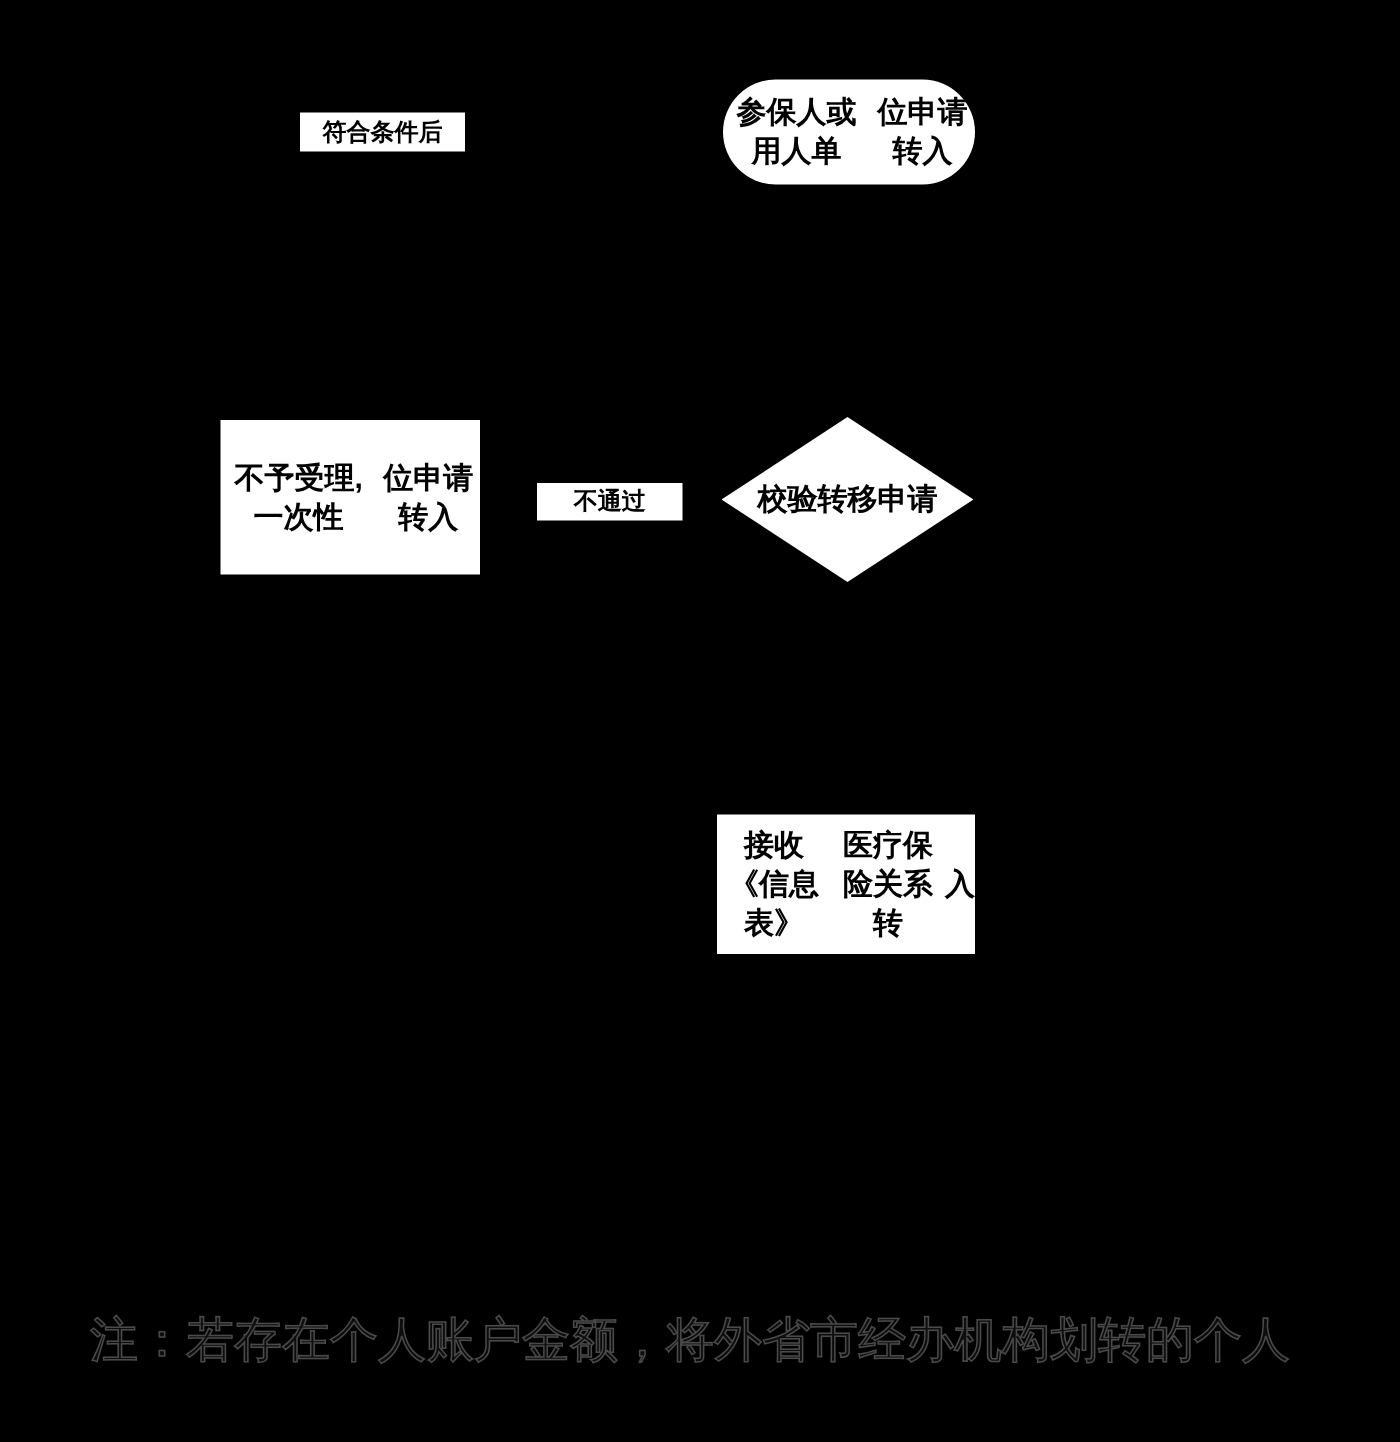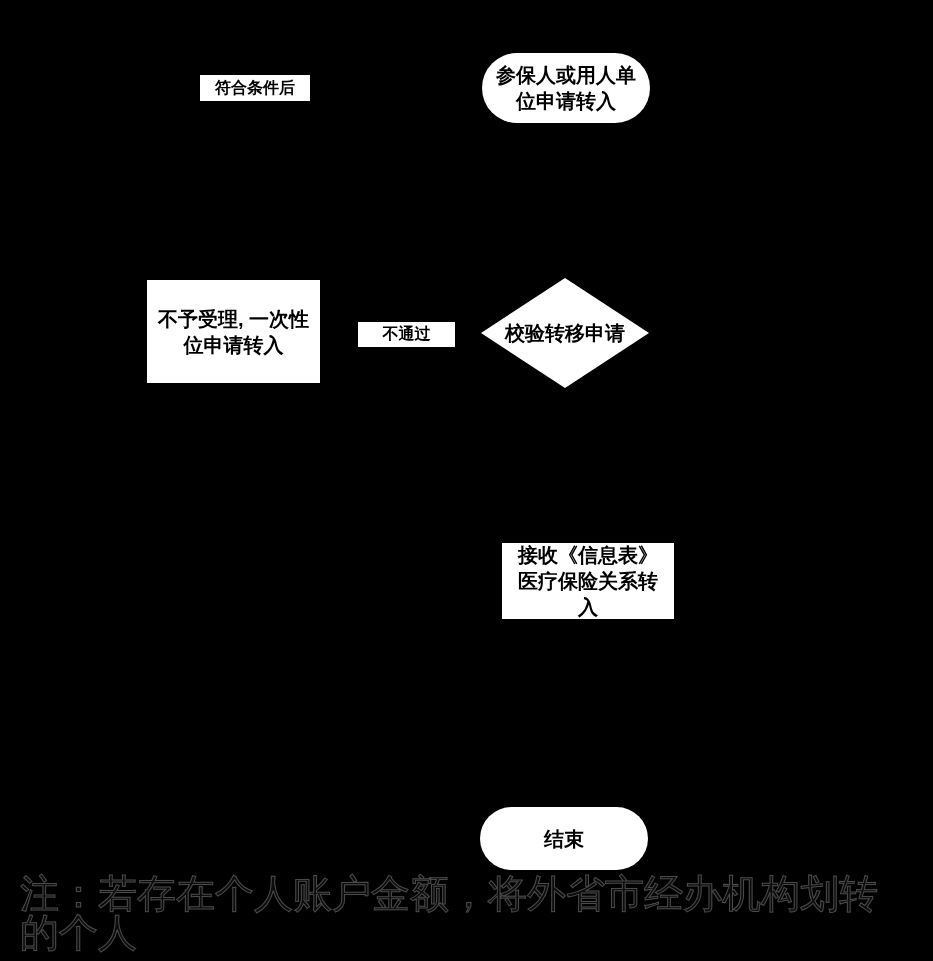--- a/index.html
+++ b/index.html
@@ -13,21 +13,21 @@
     height: 961px;
     background: #000000;
     overflow: hidden;
     font-family: "Liberation Sans", sans-serif;
   }
   .node {
     position: absolute;
     background: #ffffff;
     color: #000000;
     display: flex;
-    flex-direction: column;
+    flex-direction: row;
     align-items: center;
     justify-content: center;
     text-align: center;
     font-weight: bold;
     font-size: 20px;
     line-height: 26px;
     box-sizing: border-box;
   }
   .terminator-start {
     left: 482px; top: 53px;
@@ -38,21 +38,21 @@
     left: 147px; top: 280px;
     width: 173px; height: 103px; justify-content: center;
   }
   .diamond-decision {
     left: 481px; top: 278px;
     width: 168px; height: 110px;
     clip-path: polygon(50% 0, 100% 50%, 50% 100%, 0 50%);
   }
   .rect-receive {
     left: 478px; top: 543px;
-    width: 172px; height: 76px; margin-left: 24px;
+    width: 172px; height: 93px;
   }
   .terminator-end {
     left: 480px; top: 807px;
     width: 168px; height: 63px;
     border-radius: 32px;
   }
   .edge-label {
     position: absolute;
     background: #ffffff;
     color: #000000;
@@ -69,23 +69,23 @@
     width: 110px; height: 26px;
   }
   .label-fail {
     left: 358px; top: 322px;
     width: 97px; height: 25px; font-family: Liberation Mono, monospace;
   }
   .footnote {
     position: absolute;
     left: 20px; top: 874px;
     width: 880px;
-    text-align: left;
+    text-align: center;
     font-family: "Liberation Serif", serif;
-    font-size: 39px;
+    font-size: 32px;
     line-height: 39px;
     font-weight: normal;
     color: #0d0d0d;
     -webkit-text-stroke: 1px #4a4a4a;
     text-shadow: 0 0 1px #3a3a3a;
   }
   .node-line { pointer-events: none; }
 </style>
 </head>
 <body>
@@ -109,21 +109,18 @@
   <div class="node diamond-decision">
     <div class="node-line">校验转移申请</div>
   </div>
 
   <div class="node rect-receive">
     <div class="node-line">接收《信息表》</div>
     <div class="node-line">医疗保险关系转</div>
     <div class="node-line">入</div>
   </div>
 
-  <div class="node terminator-end">
-    <div class="node-line">结束</div>
-  </div>
 
   <div class="footnote">
     <div>注：若存在个人账户金额，将外省市经办机构划转的个人</div>
   </div>
 
 </div>
 
 </body></html>

